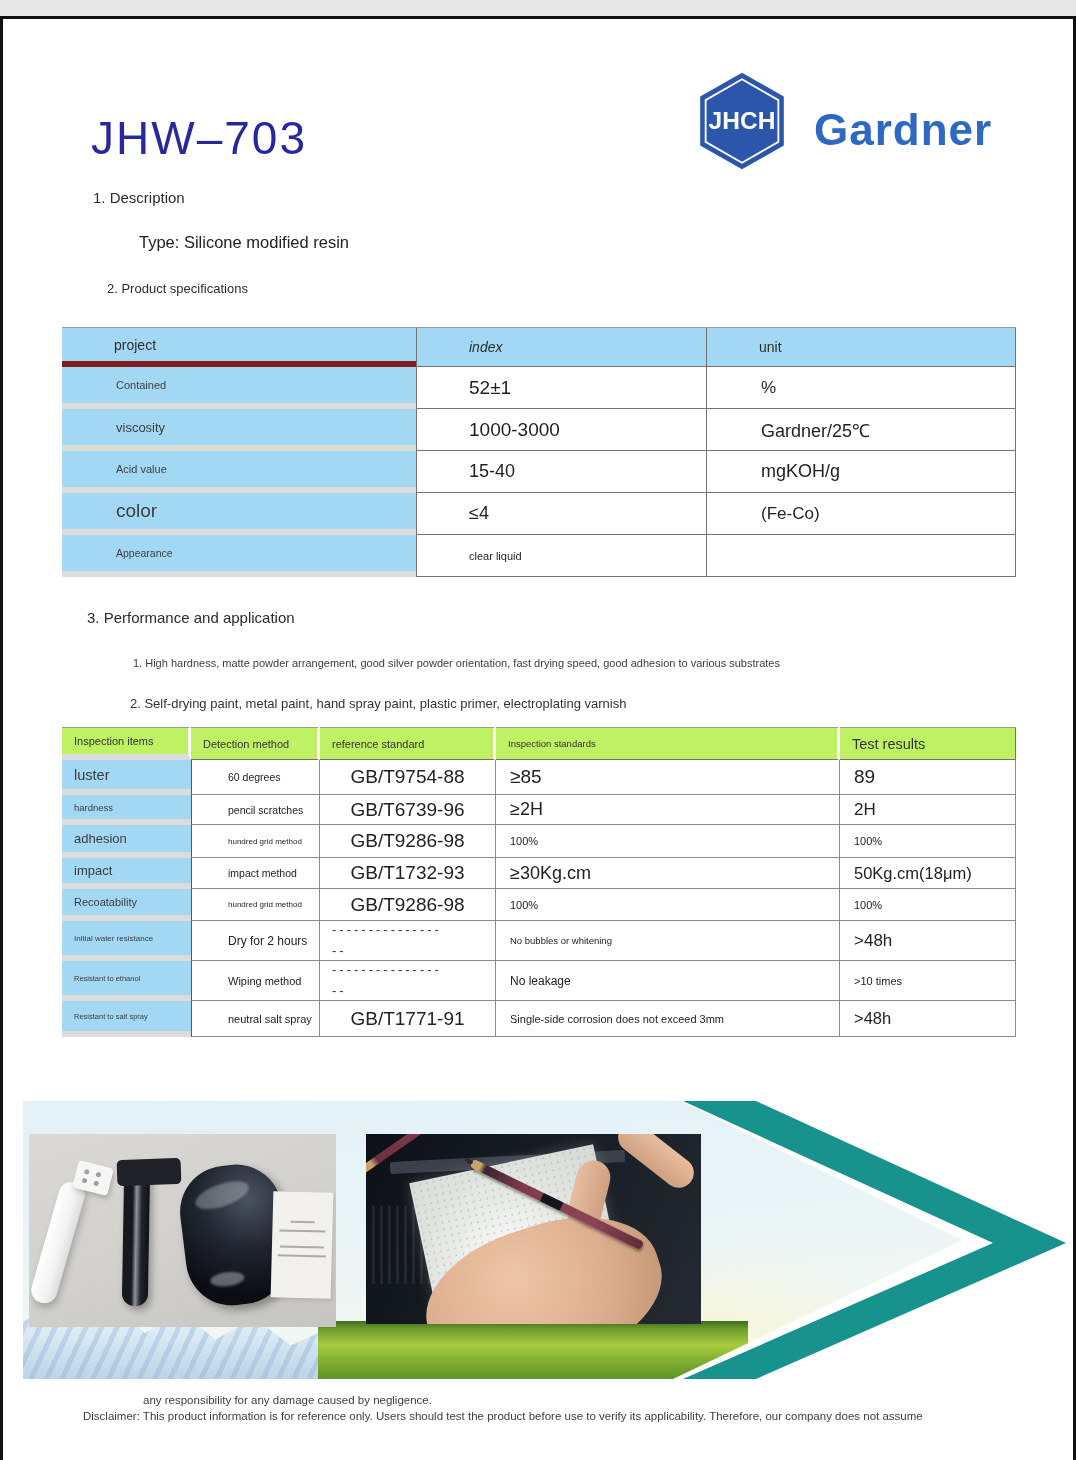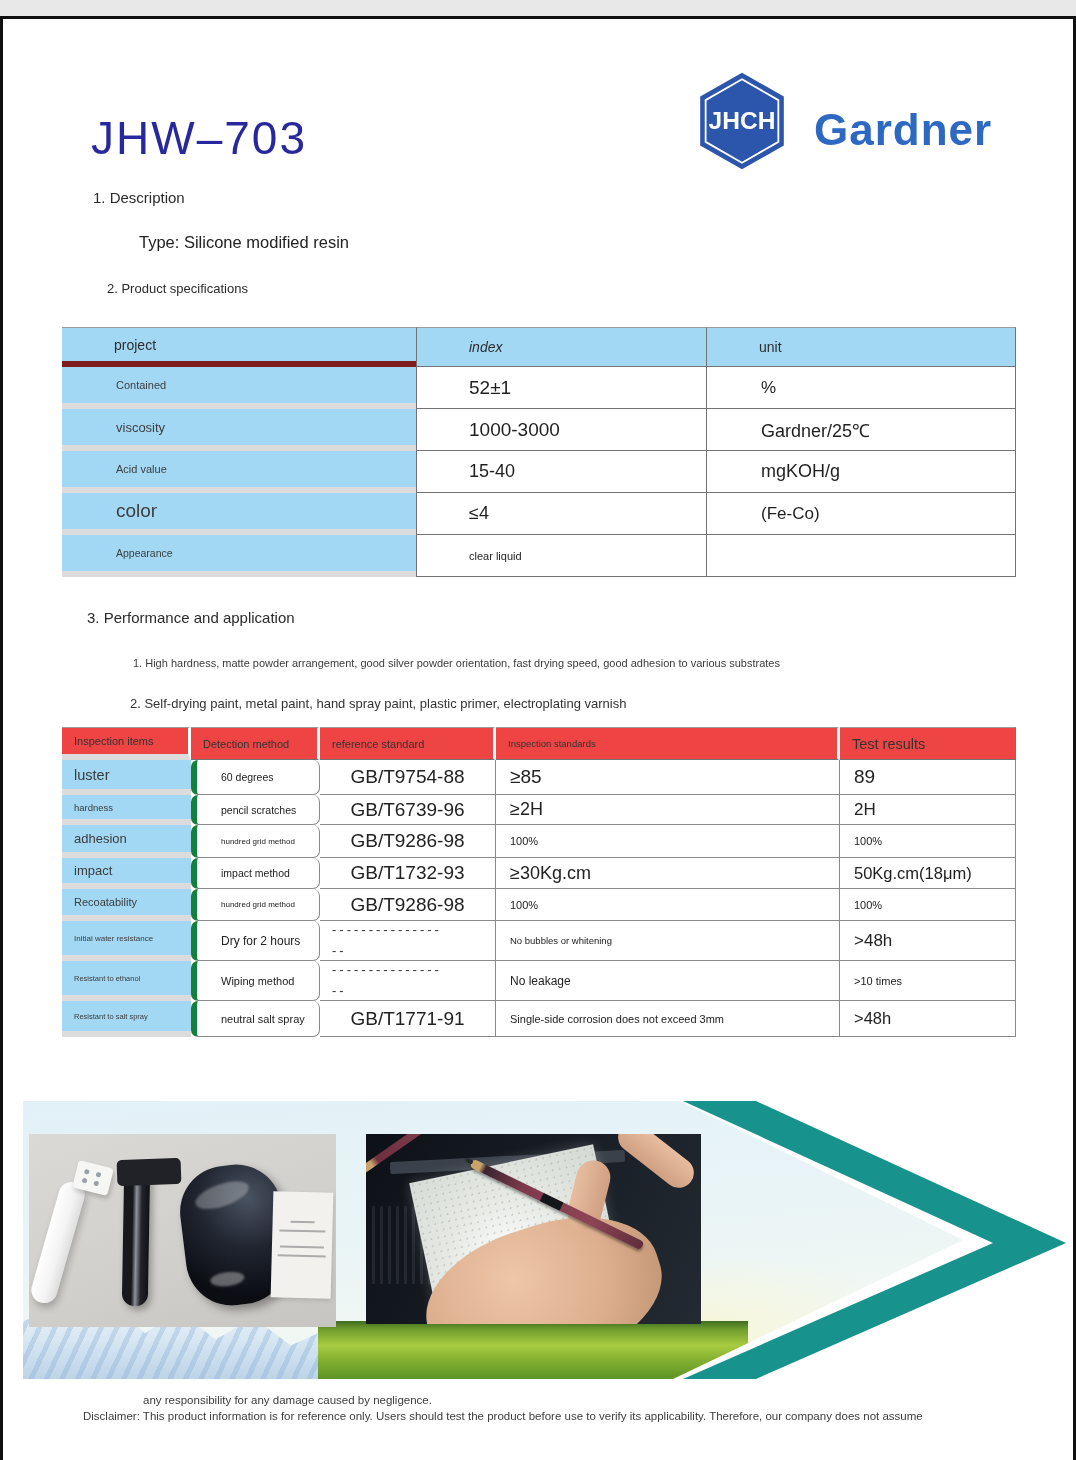--- a/index.html
+++ b/index.html
@@ -37,27 +37,27 @@
   .sl{background:#A2D8F4;border-bottom:6px solid #DCDCDC;padding-left:54px;color:#3e3e3e;}
   .sc{background:#fff;border-left:1px solid #737373;border-bottom:1px solid #737373;
     padding-left:52px;color:#1f1f1f;}
   .su{background:#fff;border-left:1px solid #737373;border-bottom:1px solid #737373;
     border-right:1px solid #737373;padding-left:54px;color:#1f1f1f;}
   
   .test-table{position:absolute;left:59px;top:708px;display:grid;
     grid-template-columns:129px 129px 176px 344px 176px;
     grid-template-rows:33px 35px 30px 33px 31px 32px 40px 40px 36px;}
   .test-table>div{box-sizing:border-box;display:flex;align-items:center;}
-  .th{background:#ef4444;border-top:1px solid #9a9a9a;border-right:3px solid #fff;
+  .th{background:#bef264;border-top:1px solid #9a9a9a;border-right:3px solid #fff;
     border-bottom:1px solid #737373;padding-left:12px;color:#333;}
   .th.h1{border-bottom:6px solid #DCDCDC;}
   .th.h5{border-right:1px solid #737373;}
   .tl{background:#A2D8F4;border-bottom:6px solid #DCDCDC;padding-left:12px;color:#3c3c3c;}
   .tc{background:#fff;border-right:1px solid #8a8a8a;border-bottom:1px solid #8a8a8a;color:#222;}
-  .tc.cl{border-left:6px solid #15803d;padding-left:24px;border-radius:7px;}
+  .tc.cl{border-left:1px solid #15803d;padding-left:36px;}
   .tc.cc{justify-content:center;}
   .tc.cp{padding-left:14px;}
   .dash-cell{justify-content:flex-start !important;padding-left:12px;}
   .dash-cell span{display:inline-block;width:118px;word-break:break-all;
     letter-spacing:3px;font-size:13px;line-height:1.6;color:#333;}
   
   .banner{position:absolute;left:20px;top:1082px;width:1045px;height:278px;}
   .photo-arrow{position:absolute;inset:0;
     clip-path:polygon(0 0,657px 0,940px 139px,650px 278px,0 278px);
     background:linear-gradient(175deg,#e2f1f8 0%,#e9f4f6 45%,#f2f8f3 75%,#f6fbef 100%);}

